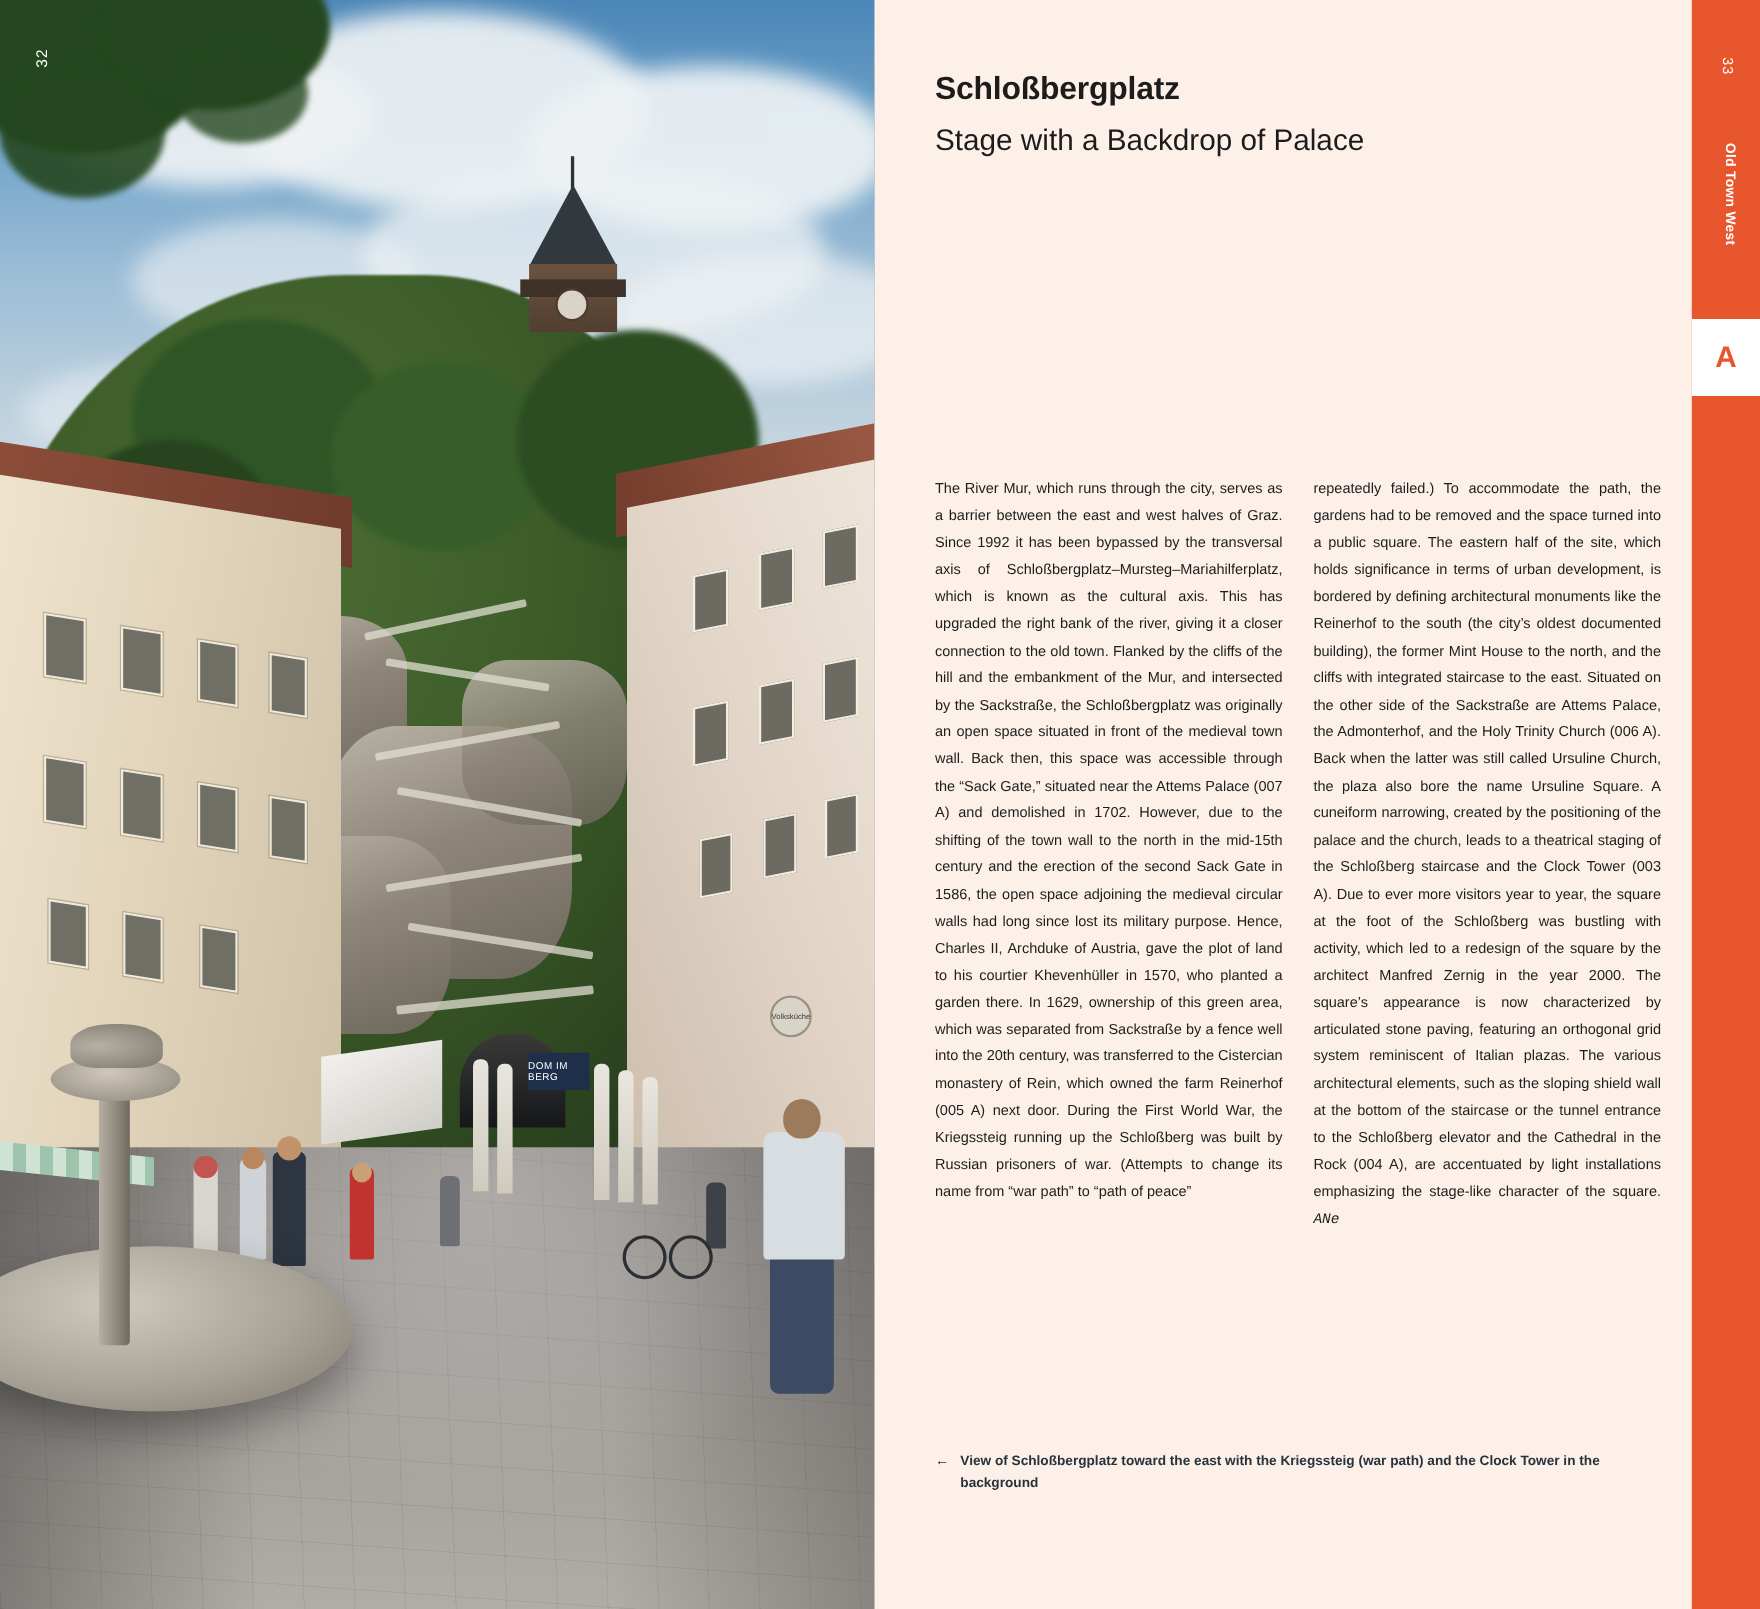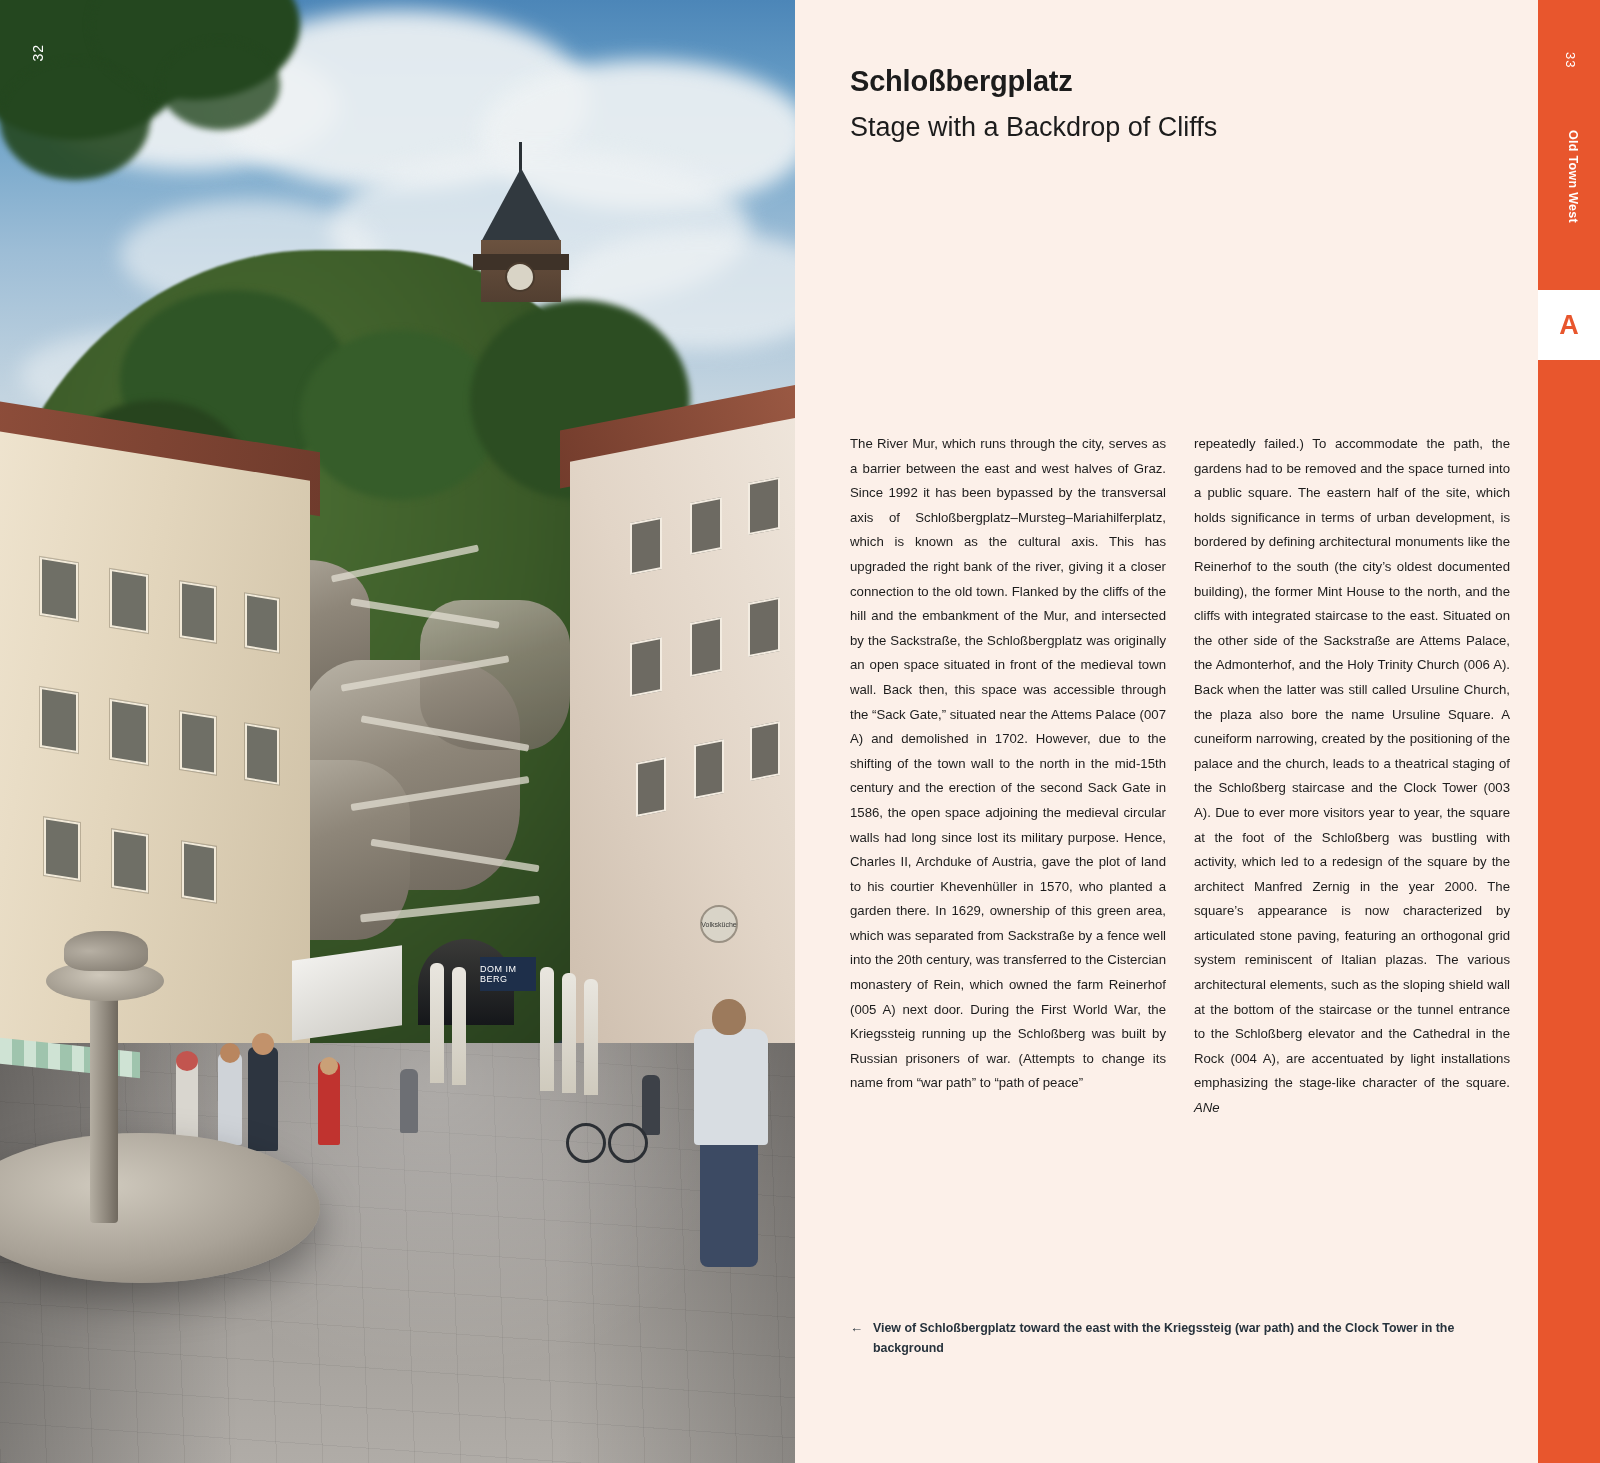--- a/index.html
+++ b/index.html
@@ -297,20 +297,21 @@
     font-size: 13.2px;
     line-height: 24.6px;
     color: #1d1d1d;
     text-align: justify;
     text-justify: inter-word;
     hyphens: manual;
   }
   .col p { margin: 0; }
   .col .sig {
     font-style: italic;
+    font-family: Liberation Mono, monospace;
   }
   .caption {
     position: absolute;
     left: 0; top: 1318px;
     width: 640px;
     font-size: 12.4px;
     line-height: 20px;
     font-weight: bold;
     color: #26323c;
     display: flex;
@@ -486,21 +487,21 @@
       <div class="page-num-left">32</div>
     </div>
   </div>
 
   <div class="gutter-shadow"></div>
 
   <div class="page-right">
     <div class="right-inner">
 
       <h1 class="title">Schloßbergplatz</h1>
-      <h2 class="subtitle">Stage with a Backdrop of Cliffs</h2>
+      <h2 class="subtitle">Stage with a Backdrop of Palace</h2>
 
       <div class="cols">
         <div class="col">
           <p>The River Mur, which runs through the city, serves as a barrier between the east and west halves of Graz. Since 1992 it has been bypassed by the transversal axis of Schloßbergplatz–Mursteg–Mariahilferplatz, which is known as the cultural axis. This has upgraded the right bank of the river, giving it a closer connection to the old town. Flanked by the cliffs of the hill and the embankment of the Mur, and intersected by the Sackstraße, the Schloßbergplatz was originally an open space situated in front of the medieval town wall. Back then, this space was accessible through the “Sack Gate,” situated near the Attems Palace (007 A) and demolished in 1702. However, due to the shifting of the town wall to the north in the mid-15th century and the erection of the second Sack Gate in 1586, the open space adjoining the medieval circular walls had long since lost its military purpose. Hence, Charles II, Archduke of Austria, gave the plot of land to his courtier Khevenhüller in 1570, who planted a garden there. In 1629, ownership of this green area, which was separated from Sackstraße by a fence well into the 20th century, was transferred to the Cistercian monastery of Rein, which owned the farm Reinerhof (005 A) next door. During the First World War, the Kriegssteig running up the Schloßberg was built by Russian prisoners of war. (Attempts to change its name from “war path” to “path of peace”</p>
         </div>
         <div class="col">
           <p><span>repeatedly failed.) To accommodate the path, the gardens had to be removed and the space turned into a public square. The eastern half of the site, which holds significance in terms of urban development, is bordered by defining architectural monuments like the Reinerhof to the south (the city’s oldest documented building), the former Mint House to the north, and the cliffs with integrated staircase to the east. Situated on the other side of the Sackstraße are Attems Palace, the Admonterhof, and the Holy Trinity Church (006 A). Back when the latter was still called Ursuline Church, the plaza also bore the name Ursuline Square. A cuneiform narrowing, created by the positioning of the palace and the church, leads to a theatrical staging of the Schloßberg staircase and the Clock Tower (003 A). Due to ever more visitors year to year, the square at the foot of the Schloßberg was bustling with activity, which led to a redesign of the square by the architect Manfred Zernig in the year 2000. The square’s appearance is now characterized by articulated stone paving, featuring an orthogonal grid system reminiscent of Italian plazas. The various architectural elements, such as the sloping shield wall at the bottom of the staircase or the tunnel entrance to the Schloßberg elevator and the Cathedral in the Rock (004 A), are accentuated by light installations emphasizing the stage-like character of the square. </span><span class="sig">ANe</span></p>
         </div>
       </div>
 

